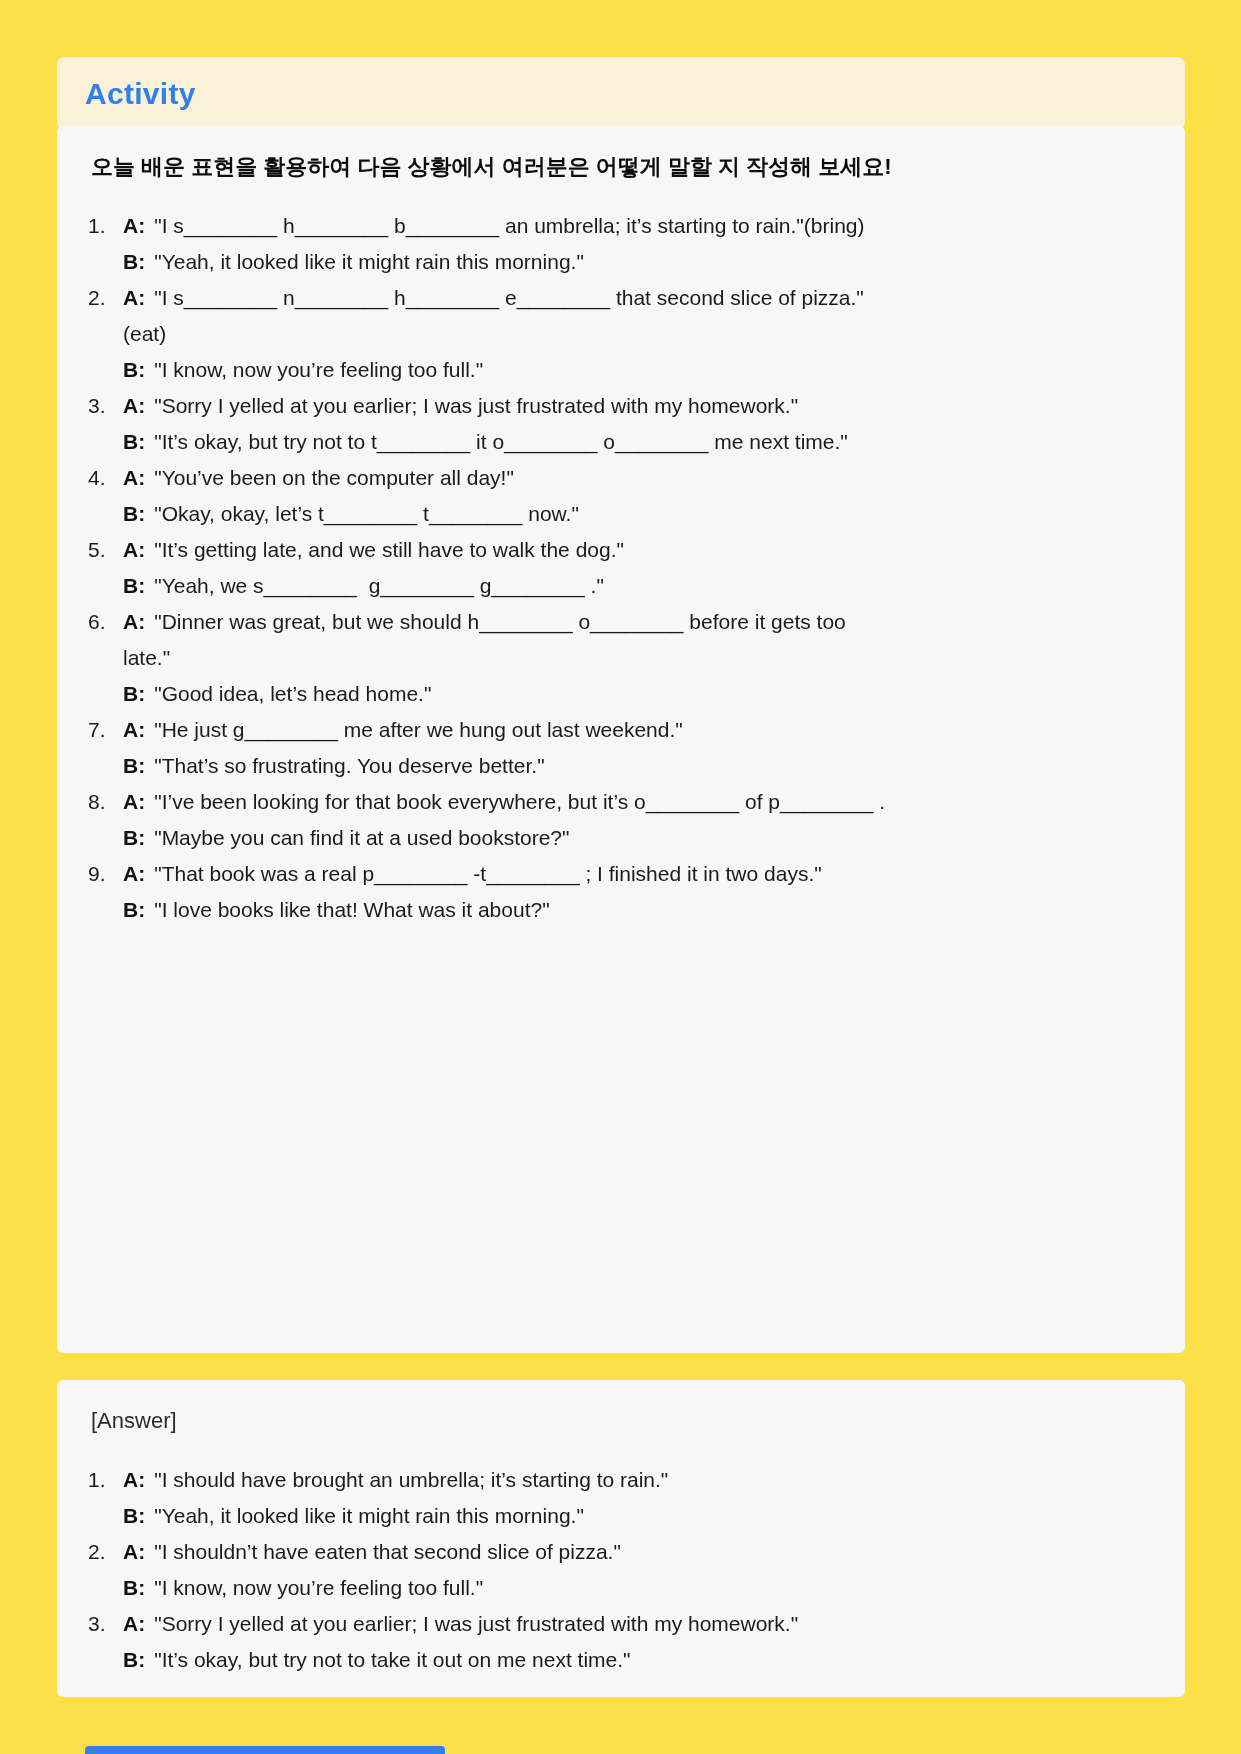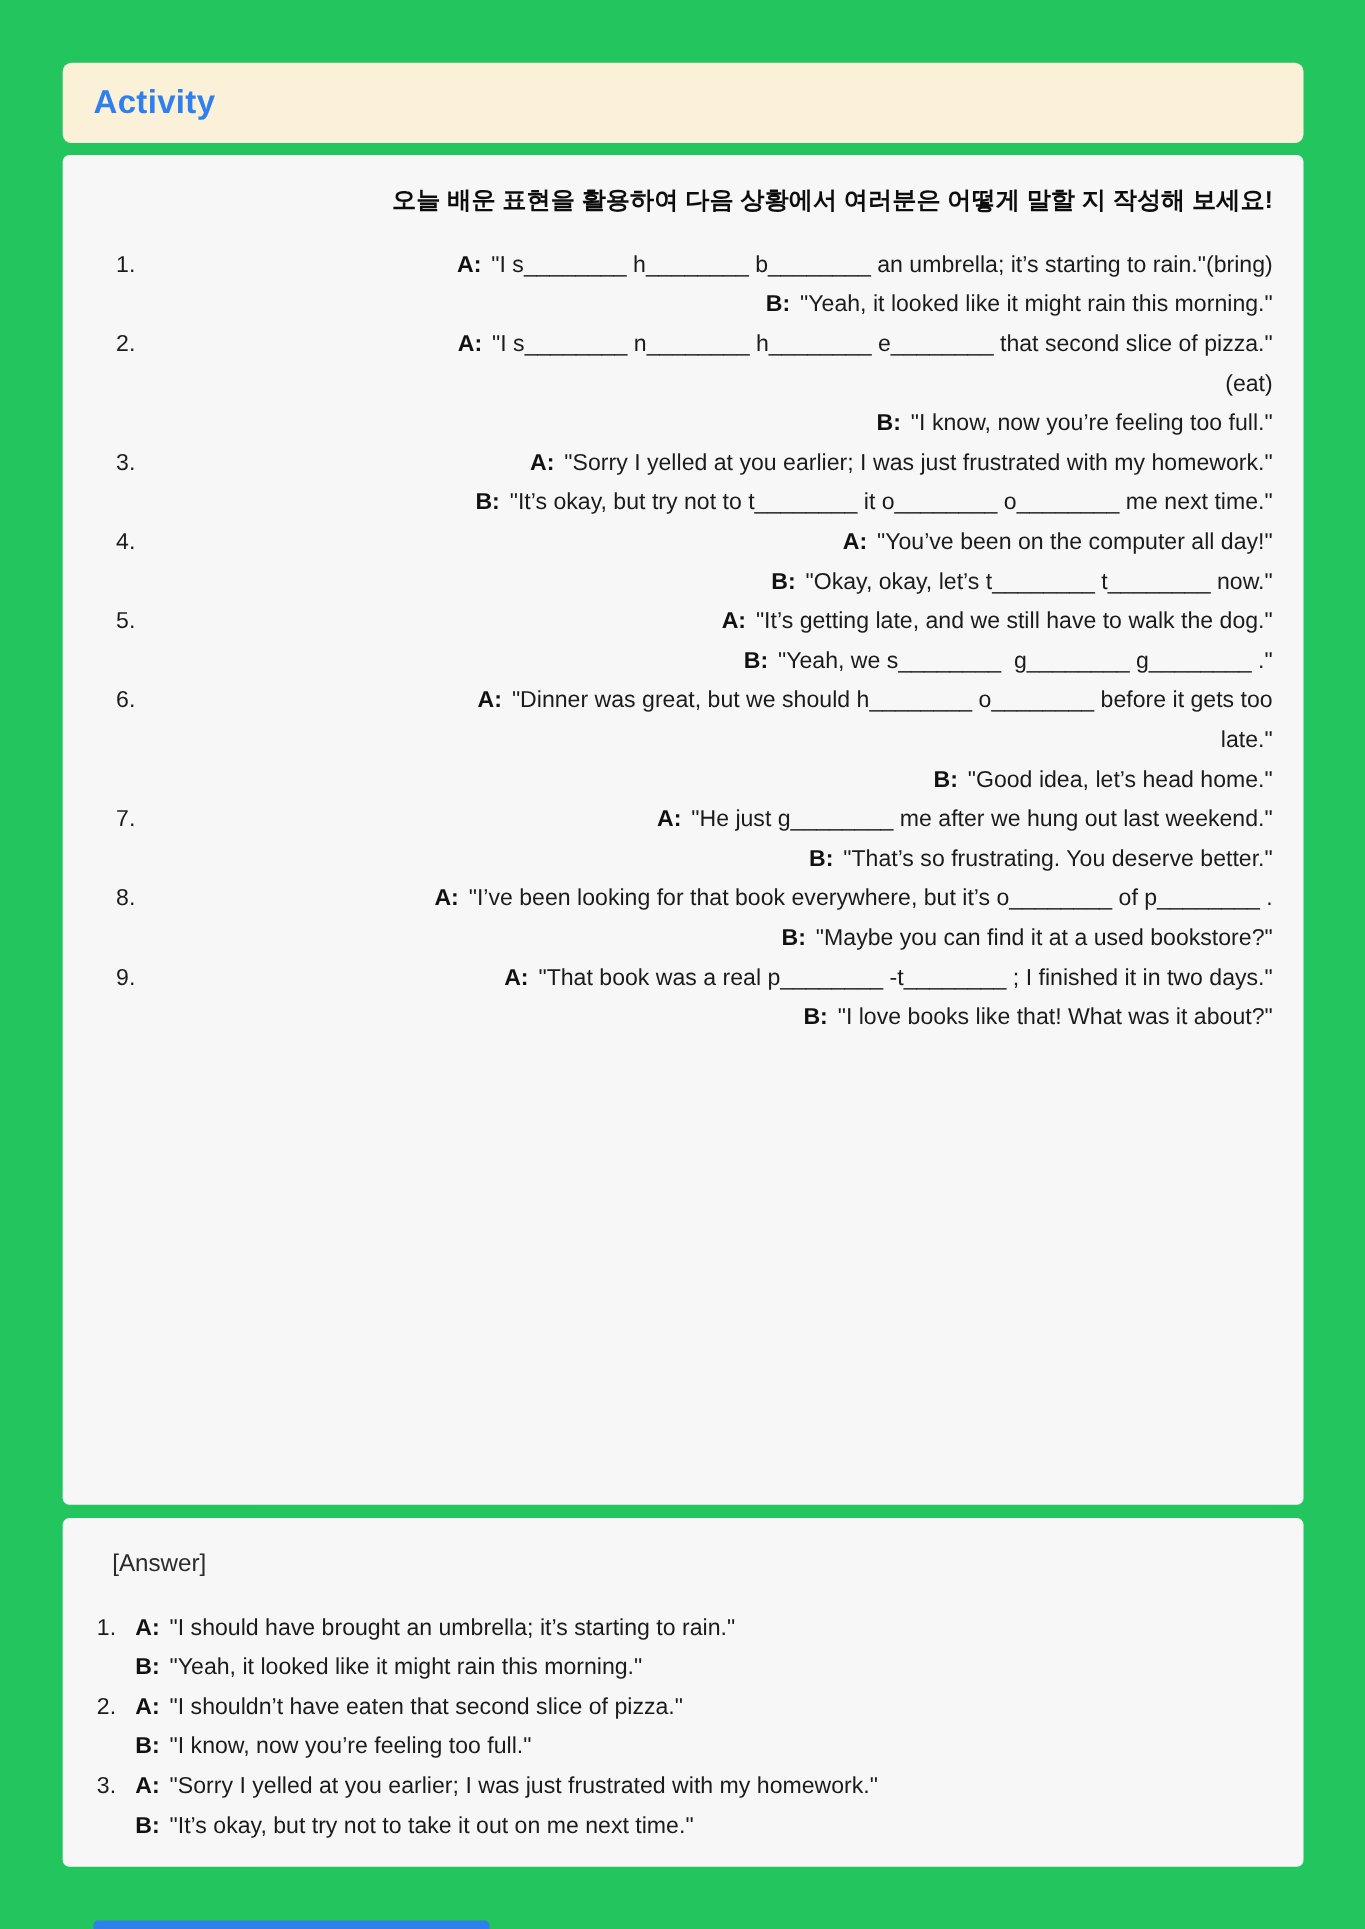--- a/index.html
+++ b/index.html
@@ -1,26 +1,26 @@
 <!DOCTYPE html>
 <html><head>
 <meta charset="utf-8">
 <style>
   html,body{margin:0;padding:0;background:#ffffff;}
-  .page{position:relative;width:1241px;height:1754px;background:#22c55e;overflow:hidden;
+  .page{position:relative;width:1241px;height:1754px;background:#fde047;overflow:hidden;
         font-family:"Liberation Sans",sans-serif;color:#1b1b1b;}
   .callout{position:absolute;left:57px;top:57px;width:1128px;height:73px;border-radius:8px;
            display:flex;align-items:center;box-sizing:border-box;padding-left:28px;}
   .callout-title{font-size:30px;font-weight:bold;letter-spacing:.3px;}
   .card{position:absolute;left:57px;width:1128px;border-radius:6px;box-sizing:border-box;
         padding:22px 28px;}
-  .card-questions{top:141px;height:1227px;text-align:right;}
+  .card-questions{top:126px;height:1227px;}
   .card-answers{top:1380px;height:317px;}
   .instruction{font-size:22px;font-weight:bold;color:#0d0d0d;margin:4px 0 26px 6px;}
-  .answer-label{font-size:22px;font-weight:normal;color:#2b2b2b;margin:6px 0 28px 17px;}
+  .answer-label{font-size:22px;font-weight:normal;color:#2b2b2b;margin:6px 0 28px 6px;}
   .qa-list{font-size:21px;line-height:36px;}
   .qa-item{display:grid;grid-template-columns:38px 1fr;}
   .qa-num{padding-left:3px;}
   .qa-line{display:block;}
   .spk{font-weight:bold;margin-right:9px;color:#111;}
   .txt{white-space:pre-wrap;}
   .bottom-bar{position:absolute;left:85px;top:1746px;width:360px;height:8px;
               border-radius:4px 4px 0 0;}
 </style>
 </head>

